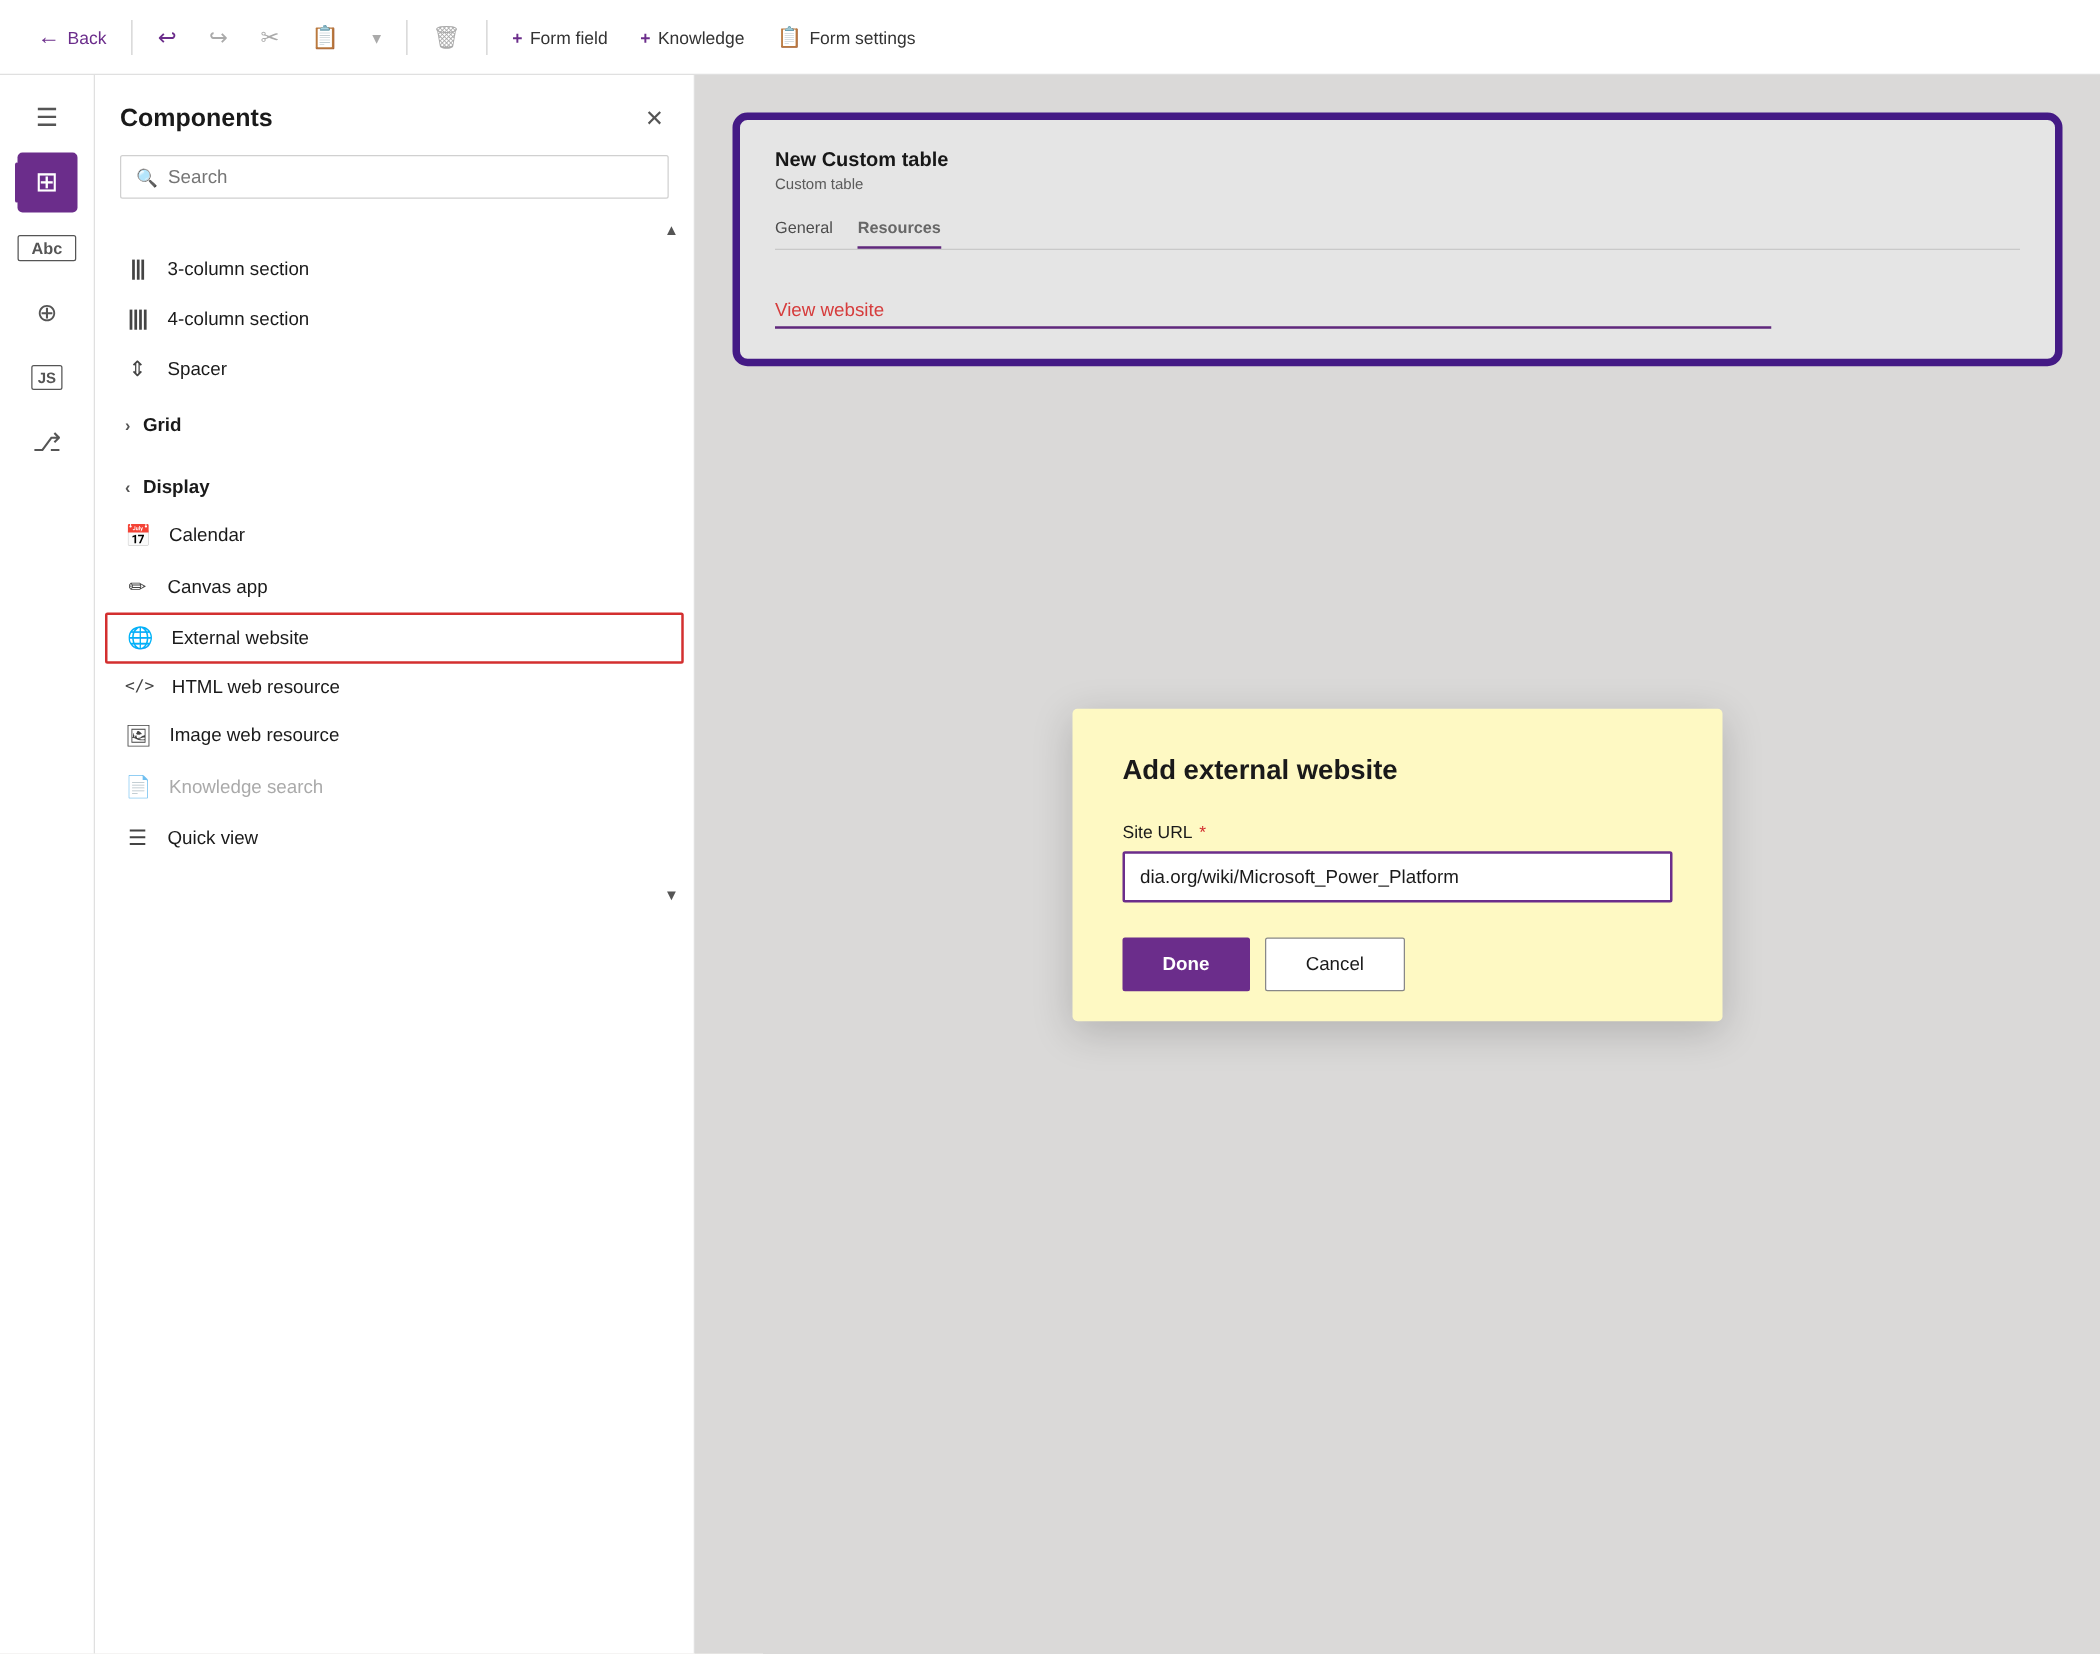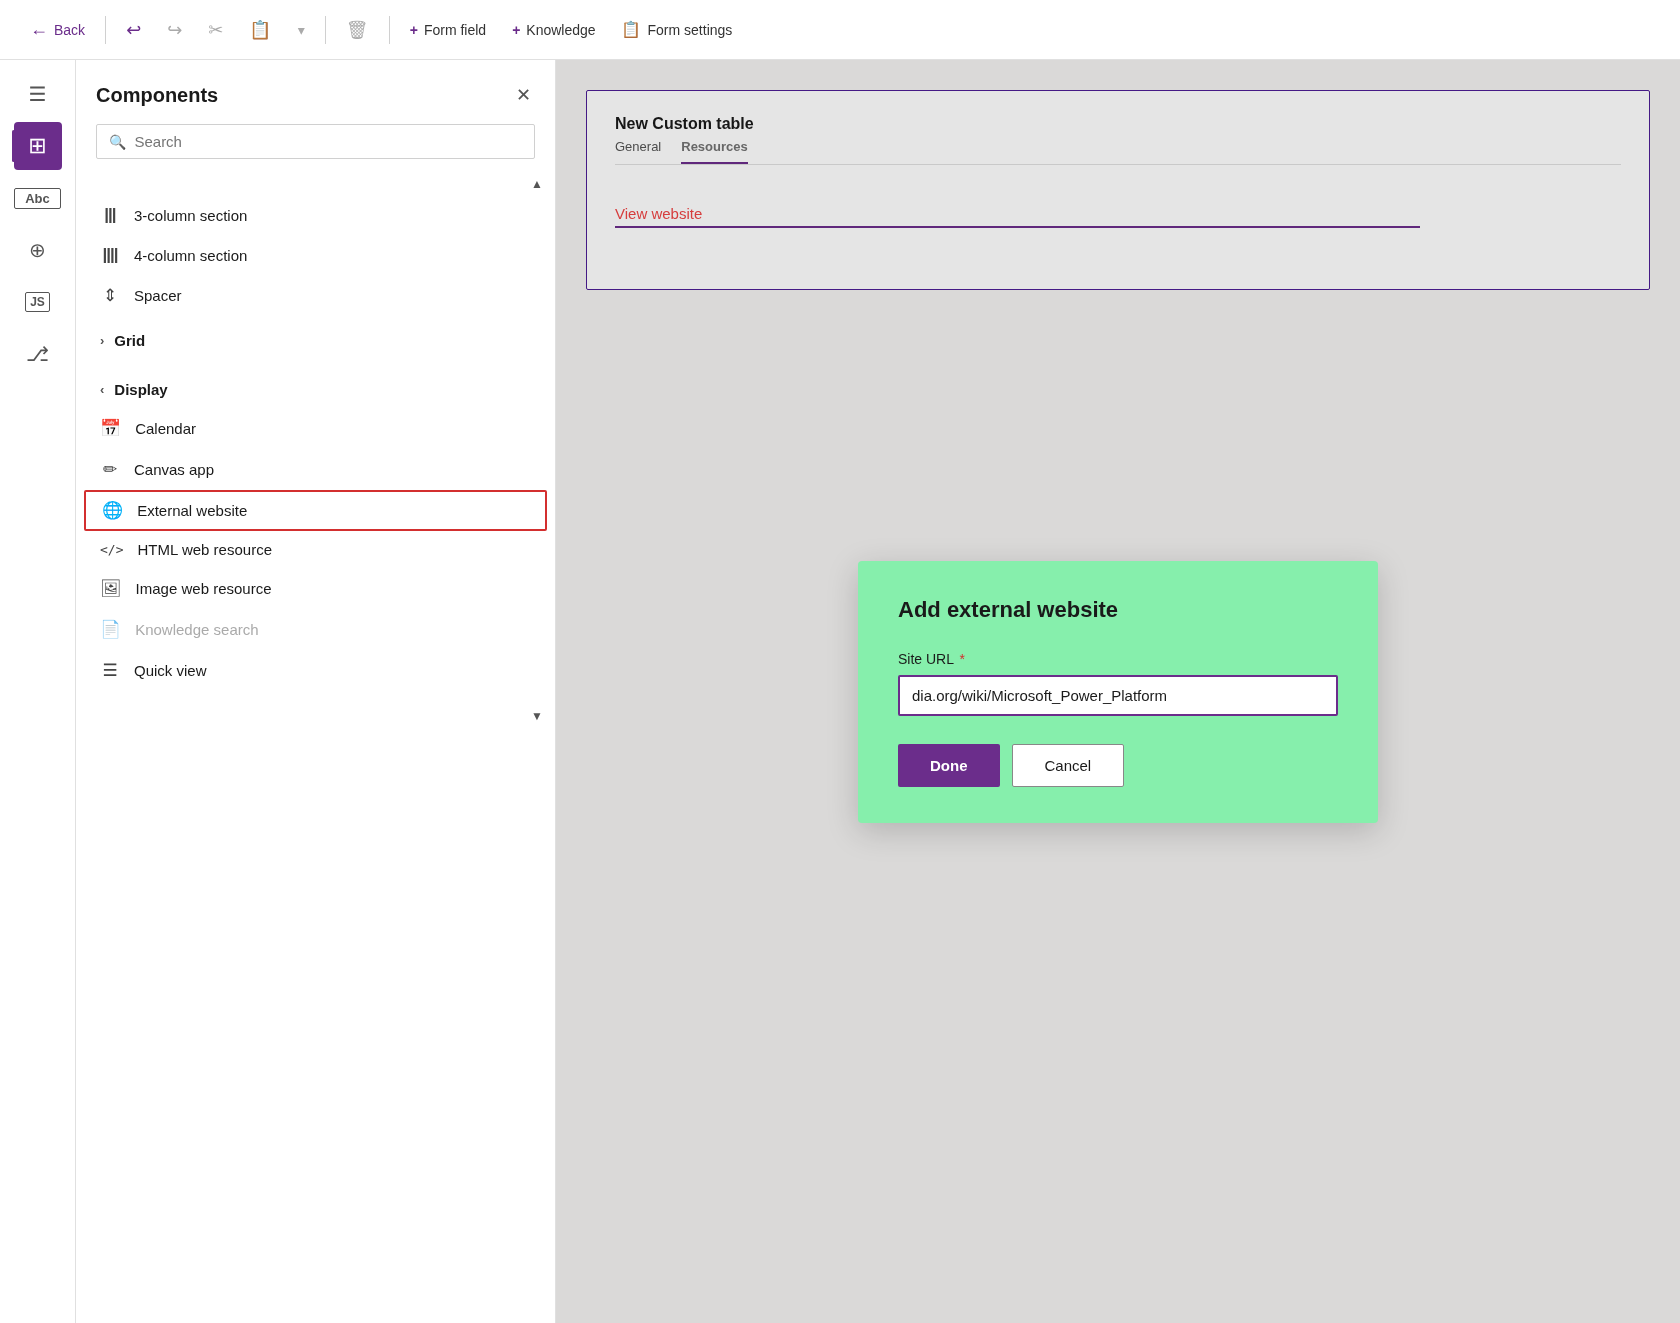--- a/index.html
+++ b/index.html
@@ -191,22 +191,22 @@
     .canvas-area {
       flex: 1;
       background: #f3f2f1;
       display: flex;
       flex-direction: column;
       padding: 30px;
       position: relative;
     }
     .form-card {
       background: #ffffff;
-      border: 1px solid #4c1d95;
-      border-radius: 2px;
+      border: 6px solid #4c1d95;
+      border-radius: 12px;
       padding: 24px 28px;
       width: 100%;
       min-height: 200px;
     }
     .form-title {
       font-size: 16px;
       font-weight: 600;
       color: #1a1a1a;
       margin-bottom: 2px;
     }
@@ -249,24 +249,24 @@
     .modal-overlay {
       position: absolute;
       top: 0; left: 0; right: 0; bottom: 0;
       background: rgba(0,0,0,0.1);
       display: flex;
       align-items: center;
       justify-content: center;
       z-index: 100;
     }
     .modal {
-      background: #86efac;
+      background: #fef9c3;
       border-radius: 4px;
       box-shadow: 0 8px 32px rgba(0,0,0,0.18);
-      padding: 36px 40px 36px 40px;
+      padding: 36px 40px 24px 40px;
       min-width: 520px;
       max-width: 600px;
     }
     .modal-title {
       font-size: 22px;
       font-weight: 700;
       color: #1a1a1a;
       margin-bottom: 28px;
     }
     .modal-label {
@@ -464,20 +464,21 @@
 
       <div style="display:flex;justify-content:flex-end;padding-right:4px;margin-top:8px;">
         <span style="font-size:12px;color:#555;cursor:pointer;padding:4px 8px;">▼</span>
       </div>
     </div>
   </div>
 
   <div class="canvas-area">
     <div class="form-card">
       <div class="form-title">New Custom table</div>
+      <div class="form-subtitle">Custom table</div>
       <div class="form-tabs">
         <span class="form-tab">General</span>
         <span class="form-tab active">Resources</span>
       </div>
       <input class="form-input-area" type="text" value="View website" style="">
     </div>
 
     <div class="modal-overlay">
       <div class="modal">
         <div class="modal-title">Add external website</div>

